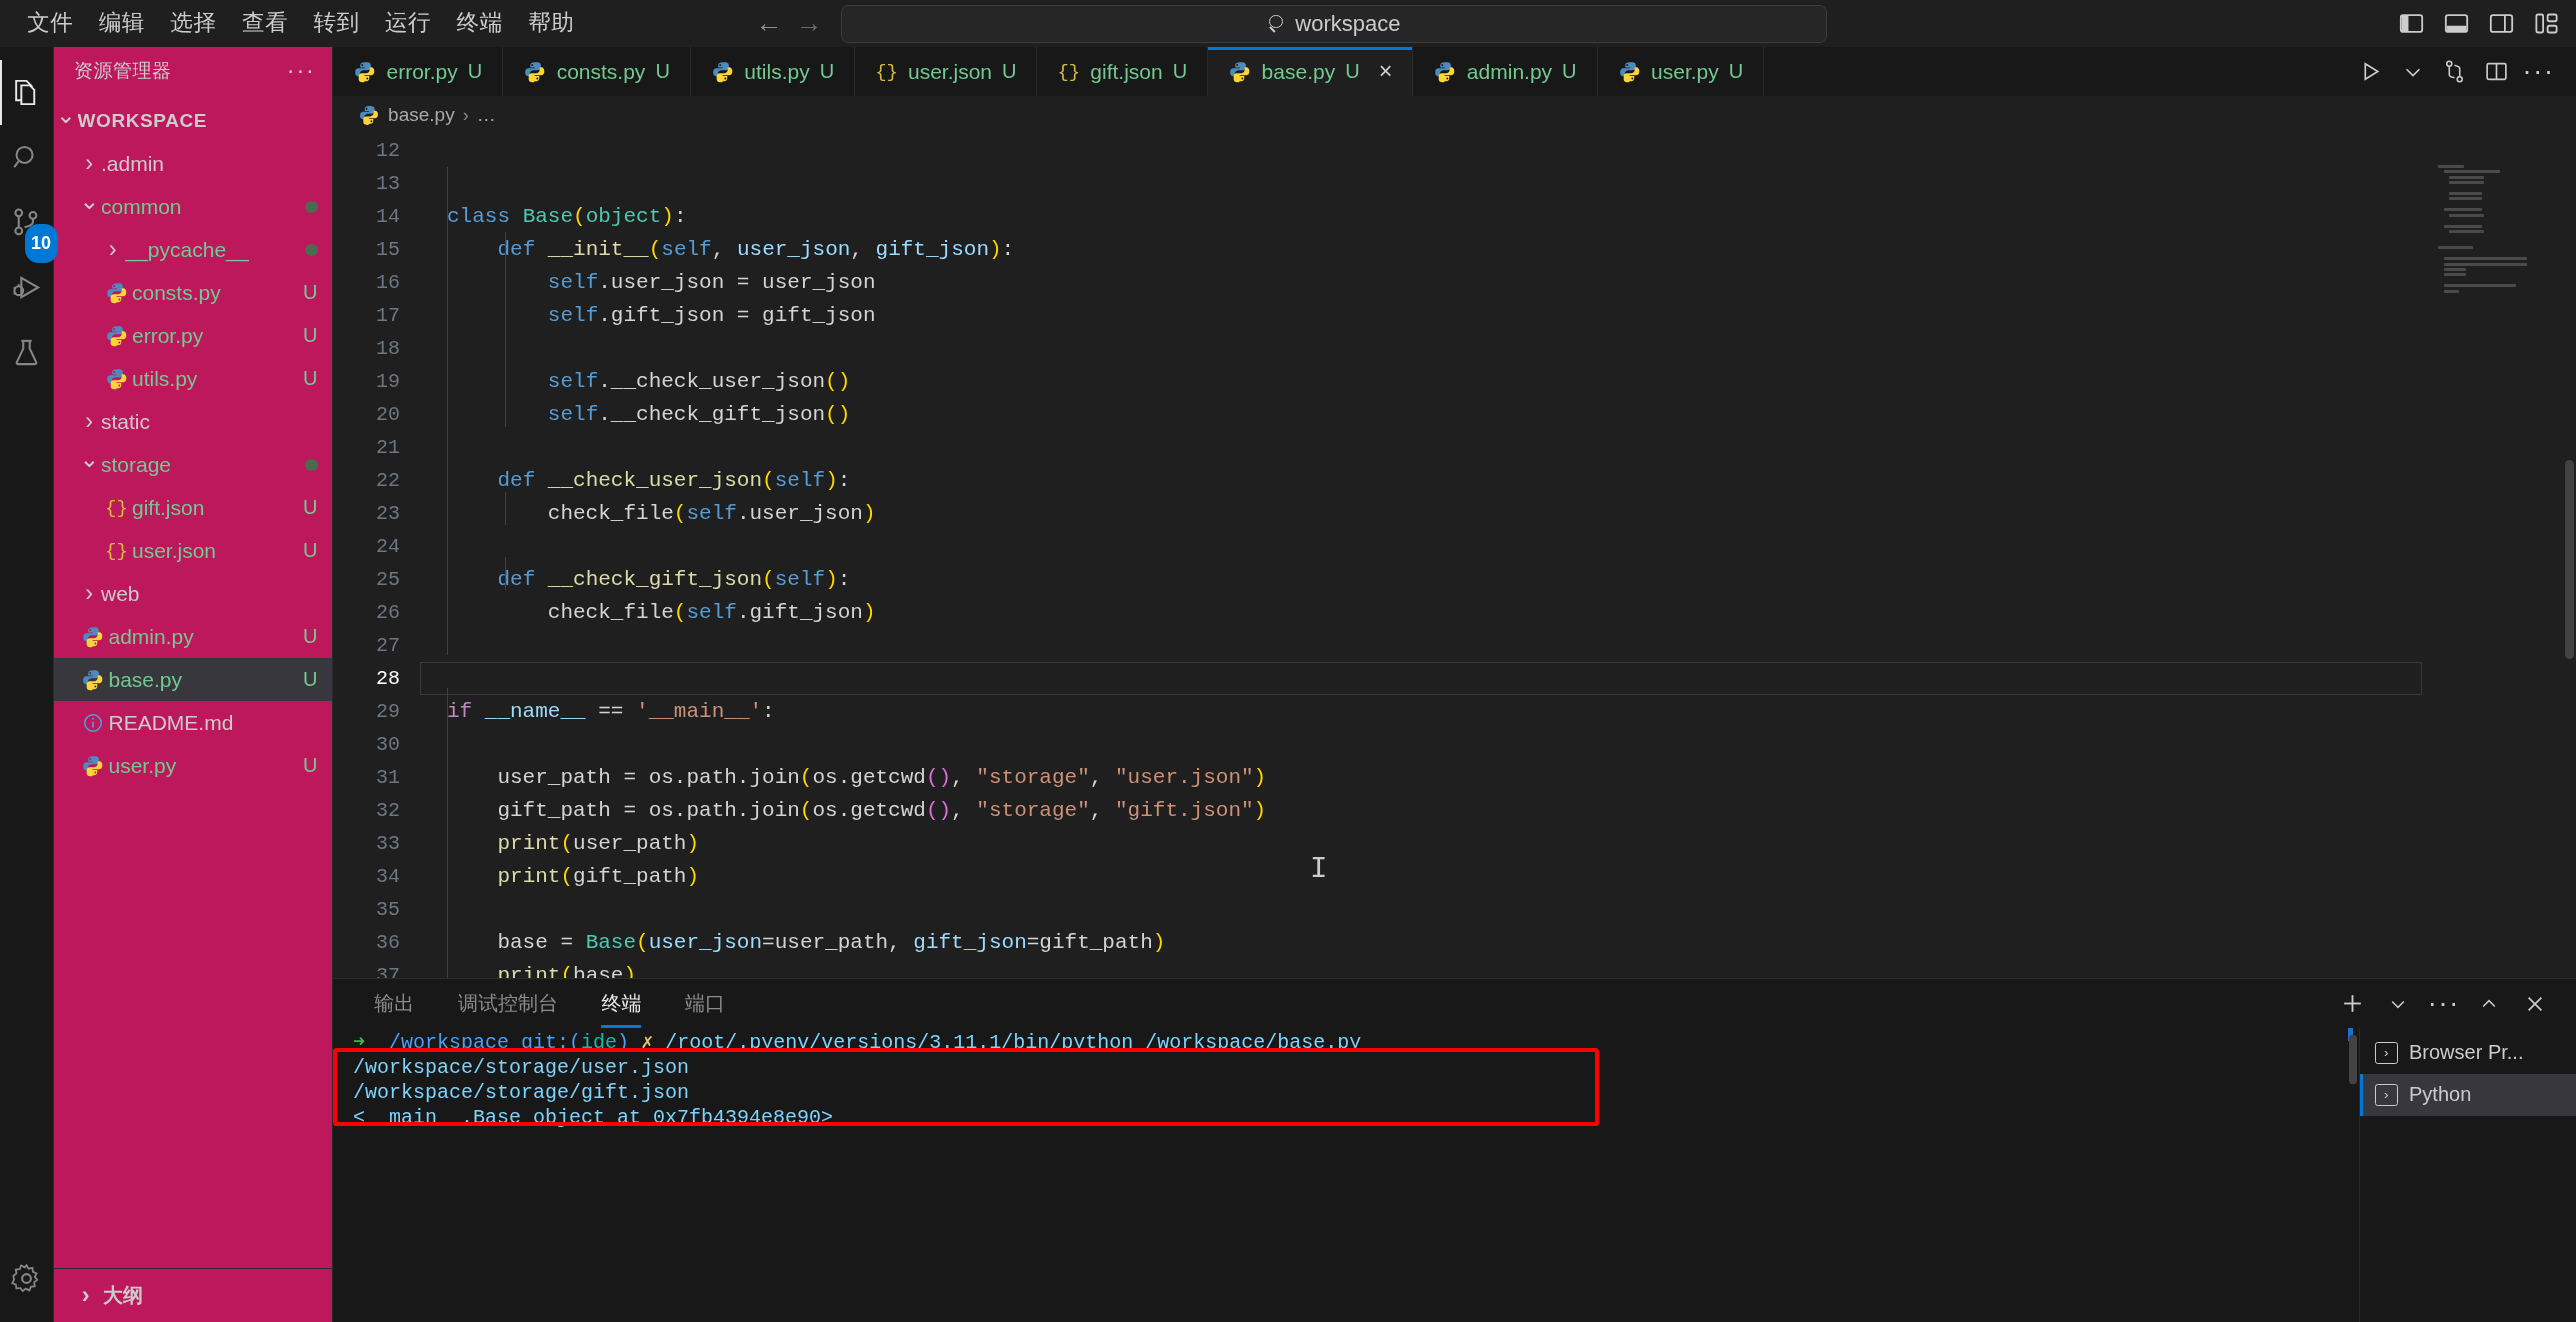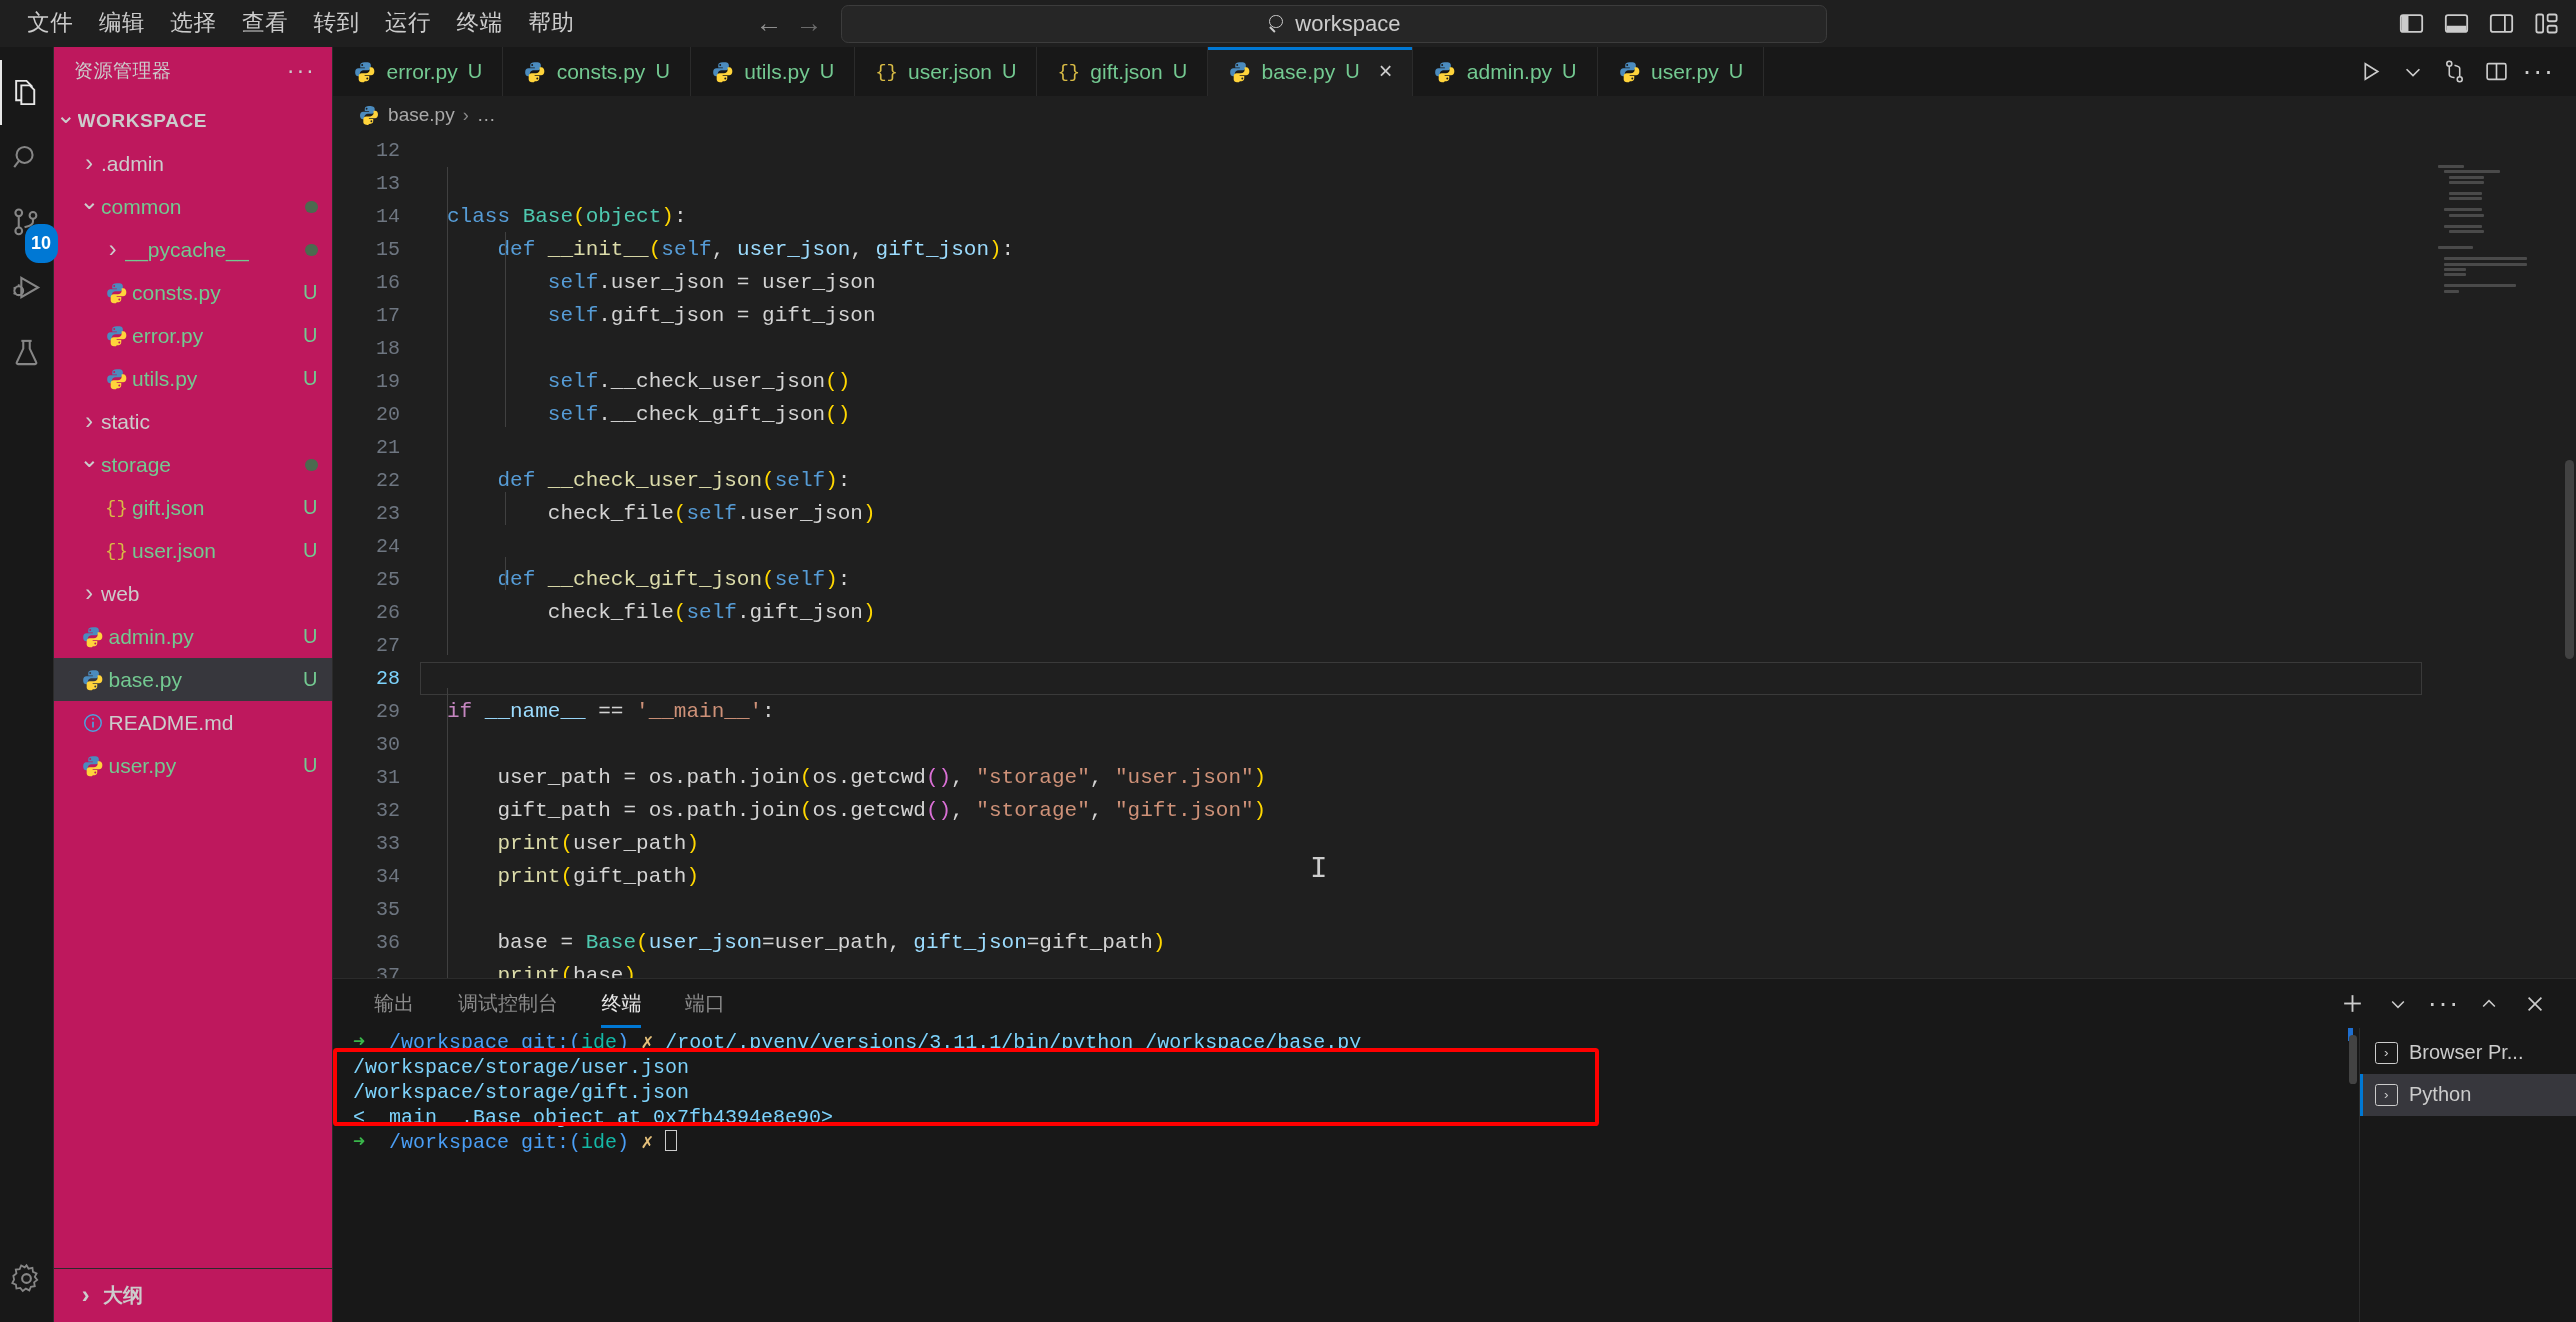--- a/index.html
+++ b/index.html
@@ -158,21 +158,21 @@
   .code-scroll { flex: 1; position: relative; overflow: hidden; }
   .codelines {
     font-family: "Liberation Mono", "DejaVu Sans Mono", monospace;
     font-size: 21px; line-height: 33px; white-space: pre; position: relative;
   }
   .cline { height: 33px; display: flex; align-items: center; position: relative; }
   .lnum {
     width: 87px; flex: 0 0 87px; text-align: right; padding-right: 20px;
     color: #6e7681; font-family: "Liberation Mono", monospace; font-size: 20px;
   }
-  .lnum.cur { color: #7dd3fc; }
+  .lnum.cur { color: #ffffff; }
   .ccontent { flex: 1; padding-left: 27px; position: relative; }
   .cline.current::after {
     content:''; position:absolute; left:87px; right:9px; top:0; bottom:0;
     border: 0.9px solid #3a3a3a; pointer-events:none;
   }
   .indentguide {
     position: absolute; top: 0; bottom: 0; width: 0.9px; background: #404040;
   }
   
   .k-kw   { color: #569cd6; }
@@ -678,21 +678,20 @@
           </div>
         </div>
 
         <div class="panel-body">
           <div class="terminal">
             <div id="term-host">
                 <div class="tline"><span class="t-green">➜  </span><span class="t-blue">/workspace </span><span class="t-blue">git:(</span><span class="t-red">ide</span><span class="t-blue">) </span><span class="t-yellow">✗ </span><span class="t-white">/root/.pyenv/versions/3.11.1/bin/python /workspace/base.py</span></div>
                 <div class="tline"><span class="t-white">/workspace/storage/user.json</span></div>
                 <div class="tline"><span class="t-white">/workspace/storage/gift.json</span></div>
                 <div class="tline"><span class="t-white">&lt;__main__.Base object at 0x7fb4394e8e90&gt;</span></div>
-                <div class="tline"><span class="t-green">➜  </span><span class="t-blue">/workspace </span><span class="t-blue">git:(</span><span class="t-red">ide</span><span class="t-blue">) </span><span class="t-yellow">✗ </span><span class="tcursor"></span></div>
               </div>
             <div class="annot-box" style="left:0px; top:20px; width:1266px; height:78px;"></div>
           </div>
           <div class="term-markbar"></div>
           <div class="term-scroll"></div>
           <div class="term-tabs">
             <div id="termtabs-host">
                 <div class="term-tab">
                   <span class="tt-icon">›</span>
                   <span>Browser Pr...</span>

